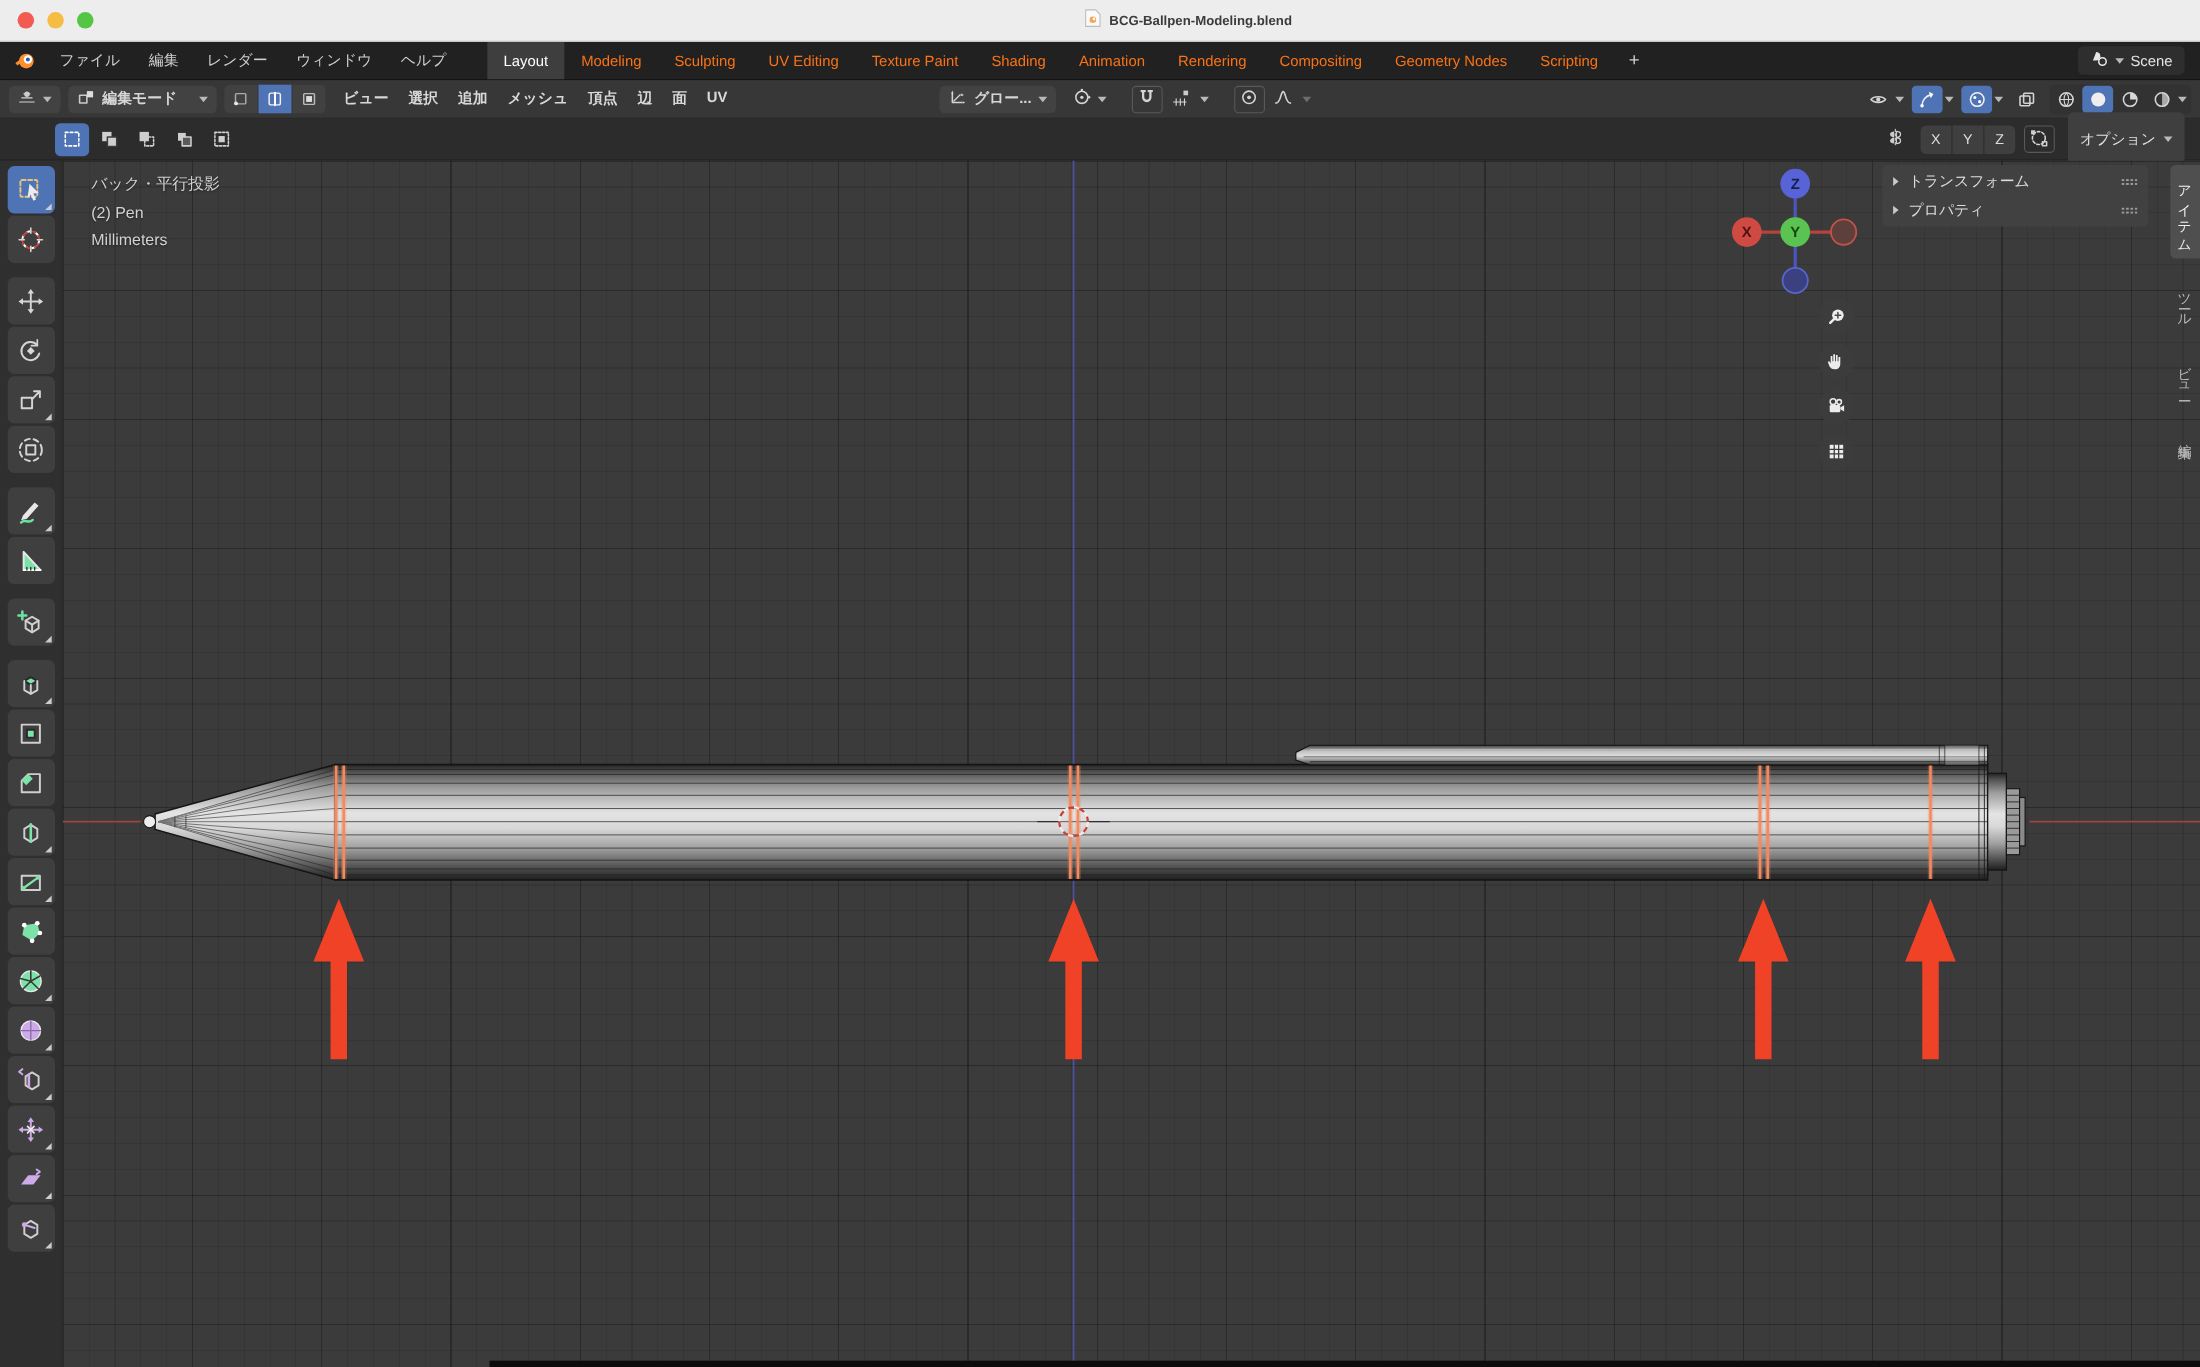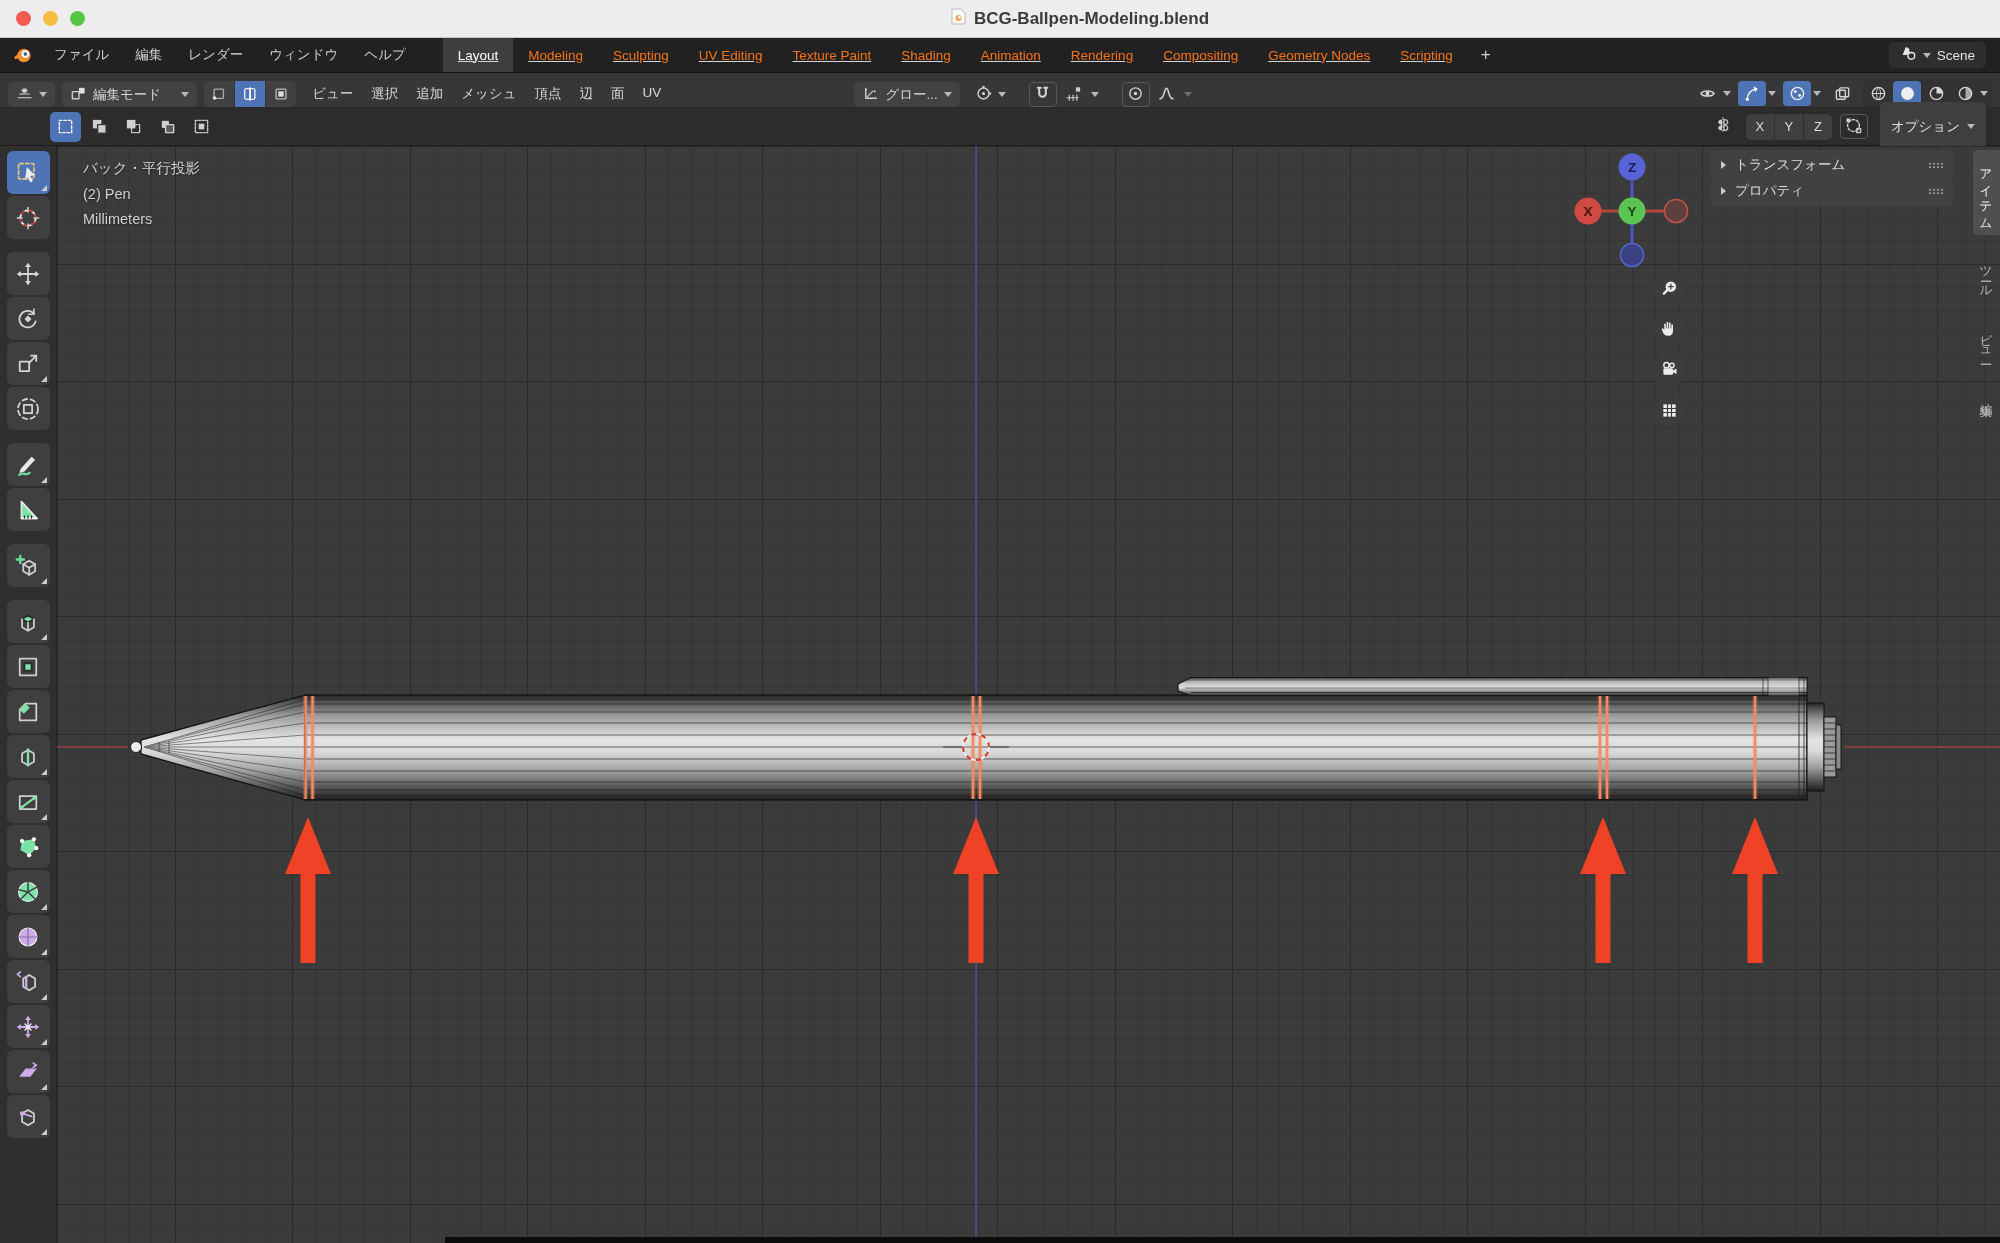--- a/index.html
+++ b/index.html
@@ -4,35 +4,35 @@
 <style>
   html,body{margin:0;padding:0;background:#222;}
   .page{position:relative;width:2000px;height:1243px;overflow:hidden;background:#3b3b3b;
         font-family:"Liberation Sans","DejaVu Sans",sans-serif;color:#d6d6d6;-webkit-font-smoothing:antialiased;}
   
   .titlebar{height:38px;background:#ededed;border-bottom:1px solid #c6c6c6;display:flex;align-items:center;position:relative;box-sizing:border-box;}
   .traffic{position:absolute;left:16px;display:flex;gap:12px;}
   .tl{width:15px;height:15px;border-radius:50%;display:inline-block;}
   .tl.red{background:#f25a52;}.tl.yellow{background:#f5bd43;}.tl.green{background:#55c546;}
   .titlewrap{margin:0 auto;display:flex;align-items:center;gap:8px;transform:translateX(80px);}
-  .wintitle{font-size:17px;font-weight:bold;color:#3b3b3b;}
+  .wintitle{font-size:12px;font-weight:bold;color:#3b3b3b;}
   
   .menubar{height:35px;background:#212121;border-bottom:1px solid #121212;display:flex;align-items:center;padding:0 10px;font-size:13.5px;box-sizing:border-box;}
   .blogo{display:flex;align-items:center;padding:0 8px 0 2px;}
   .menu{padding:4px 13px;color:#cfcfcf;border-radius:4px;cursor:default;}
-  #workspace-tabs{display:flex;align-items:stretch;height:100%;margin-left:24px;text-decoration:underline;}
+  #workspace-tabs{display:flex;align-items:stretch;height:100%;margin-left:24px;}
   .wtab{display:flex;align-items:center;padding:0 15px;color:#f97316;}
   .wtab.active{background:#3e3e3e;color:#ffffff;}
   .addtab{padding:0 13px;font-size:17px;color:#cfcfcf;display:flex;align-items:center;}
   .scenechip{margin-left:auto;margin-right:4px;display:flex;align-items:center;gap:6px;background:#2e2e2e;border-radius:5px;padding:3px 11px;color:#e2e2e2;}
   .chev{width:0;height:0;border-left:4px solid transparent;border-right:4px solid transparent;border-top:5px solid #b9b9b9;display:inline-block;}
   .chev.dim{border-top-color:#6d6d6d;}
   .rchev{width:0;height:0;border-top:4.5px solid transparent;border-bottom:4.5px solid transparent;border-left:5.5px solid #c9c9c9;display:inline-block;}
   
-  .vheader{height:35px;background:#373737;border-bottom:1px solid #282828;display:flex;align-items:flex-end;padding:0 8px;gap:7px;font-size:13.5px;box-sizing:border-box;}
+  .vheader{height:35px;background:#373737;border-bottom:1px solid #282828;display:flex;align-items:center;padding:0 8px;gap:7px;font-size:13.5px;box-sizing:border-box;font-weight:bold;}
   .chip{display:flex;align-items:center;gap:6px;background:#424242;border-radius:5px;padding:3px 8px;height:25px;box-sizing:border-box;}
   .chip.plain{background:transparent;}
   .seg{display:flex;gap:1px;}
   .segbtn{width:30px;height:26px;background:#414141;display:flex;align-items:center;justify-content:center;}
   .segbtn:first-child{border-radius:5px 0 0 5px;}
   .segbtn:last-child{border-radius:0 5px 5px 0;}
   .segbtn.active{background:var(--accent);}
   .vmenu{padding:4px 9px;color:#d8d8d8;}
   .sp1{flex:1.1;}
   .sp2{flex:3.1;}

